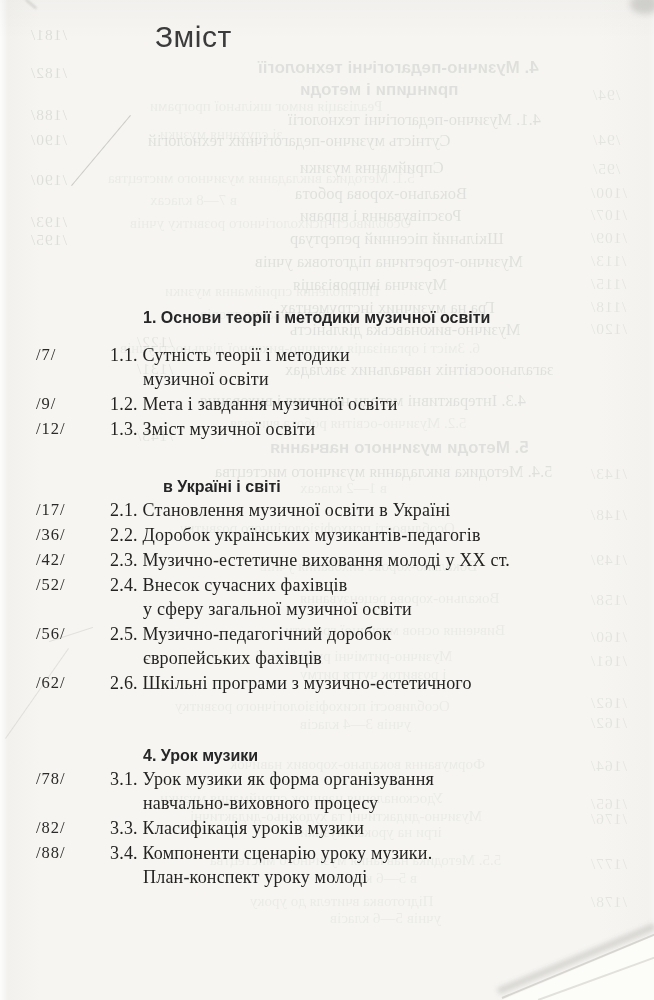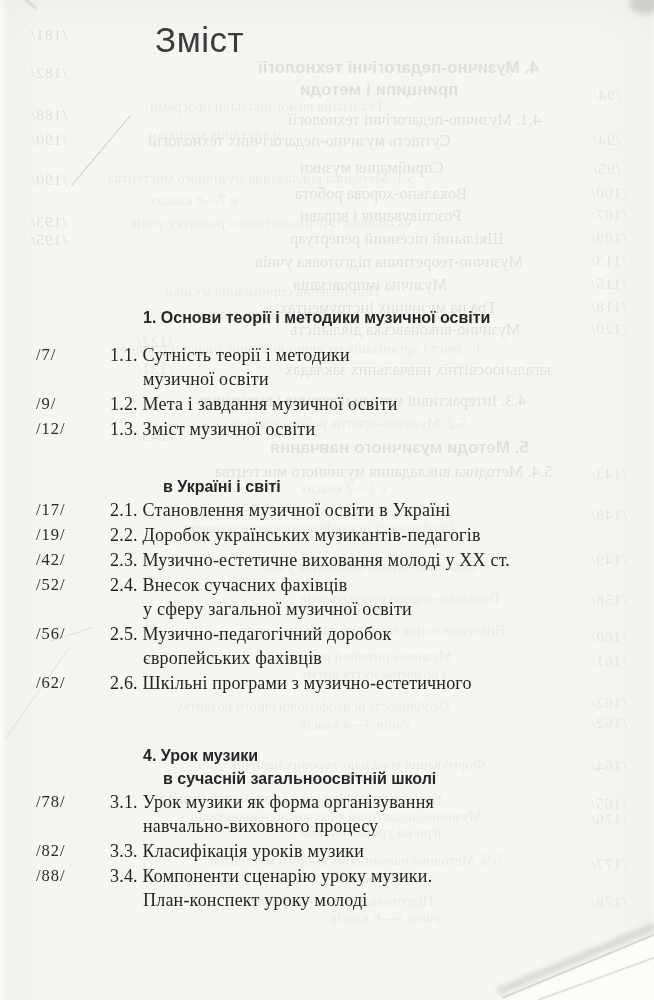--- a/index.html
+++ b/index.html
@@ -9,21 +9,21 @@
       linear-gradient(180deg, rgba(0,0,0,0.02) 0px, rgba(0,0,0,0) 40px),
       linear-gradient(90deg,#fdfdfc 0px,#f2f1ee 8px,#f6f5f2 40px,#f6f5f2 600px,#f3f2ef 648px,#f6f5f3 654px),
       #f5f4f1;
     font-family:"Liberation Serif", serif;
   }
   
   .content{position:absolute;inset:0;z-index:2;}
   .title{
     position:absolute;left:155px;top:20px;
     font-family:"Liberation Sans", sans-serif;
-    font-size:35px;font-weight:500;color:#3b3b3b;letter-spacing:0.5px;
+    font-size:30px;font-weight:500;color:#3b3b3b;letter-spacing:0.5px;
   }
   .section{position:absolute;left:0;right:0;}
   .sec0{top:306px}.sec1{top:452px}.sec2{top:744px}
   .sec-heading{
     margin:0 40px 0 163px;text-indent:-20px;
     font-family:"Liberation Sans", sans-serif;
     font-size:16px;font-weight:700;line-height:23px;color:#262626;
   }
   .items{margin-top:14px;}
   .sec1 .items,.sec2 .items{margin-top:0;}
@@ -167,21 +167,21 @@
           </div>
         </div>
         <div class="section sec1">
           <div class="sec-heading"><br><span>в Україні і світі</span></div>
           <div class="items">
             <div class="item">
               <span class="pageno">/17/</span>
               <span class="txt"><span class="inum">2.1.</span> <span>Становлення музичної освіти в Україні</span></span>
             </div>
             <div class="item">
-              <span class="pageno">/19/</span>
+              <span class="pageno">/36/</span>
               <span class="txt"><span class="inum">2.2.</span> <span>Доробок українських музикантів-педагогів</span><br></span>
             </div>
             <div class="item">
               <span class="pageno">/42/</span>
               <span class="txt"><span class="inum">2.3.</span> <span>Музично-естетичне виховання молоді у XX ст.</span></span>
             </div>
             <div class="item">
               <span class="pageno">/52/</span>
               <span class="txt"><span class="inum">2.4.</span> <span>Внесок сучасних фахівців</span><br><span>у сферу загальної музичної освіти</span></span>
             </div>
@@ -189,21 +189,21 @@
               <span class="pageno">/56/</span>
               <span class="txt"><span class="inum">2.5.</span> <span>Музично-педагогічний доробок</span><br><span>європейських фахівців</span></span>
             </div>
             <div class="item">
               <span class="pageno">/62/</span>
               <span class="txt"><span class="inum">2.6.</span> <span>Шкільні програми з музично-естетичного</span><br></span>
             </div>
           </div>
         </div>
         <div class="section sec2">
-          <div class="sec-heading"><span>4. Урок музики</span><br><span>в сучасній загальноосвітній школі</span></div>
+          <div class="sec-heading"><span>4. Урок музики</span><br></div>
           <div class="items">
             <div class="item">
               <span class="pageno">/78/</span>
               <span class="txt"><span class="inum">3.1.</span> <span>Урок музики як форма організування</span><br><span>навчально-виховного процесу</span></span>
             </div>
             <div class="item">
               <span class="pageno">/82/</span>
               <span class="txt"><span class="inum">3.3.</span> <span>Класифікація уроків музики</span></span>
             </div>
             <div class="item">

